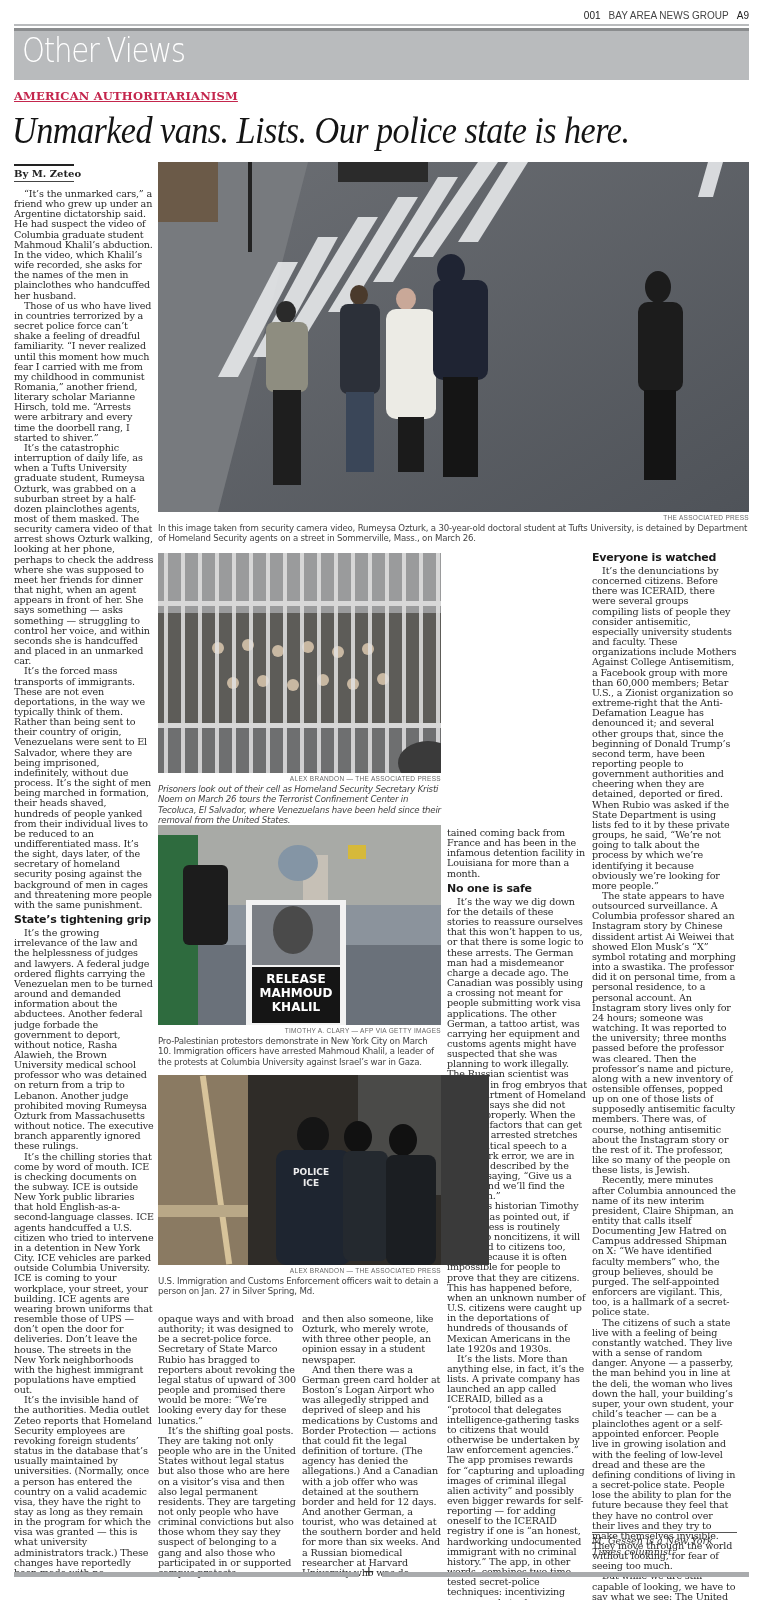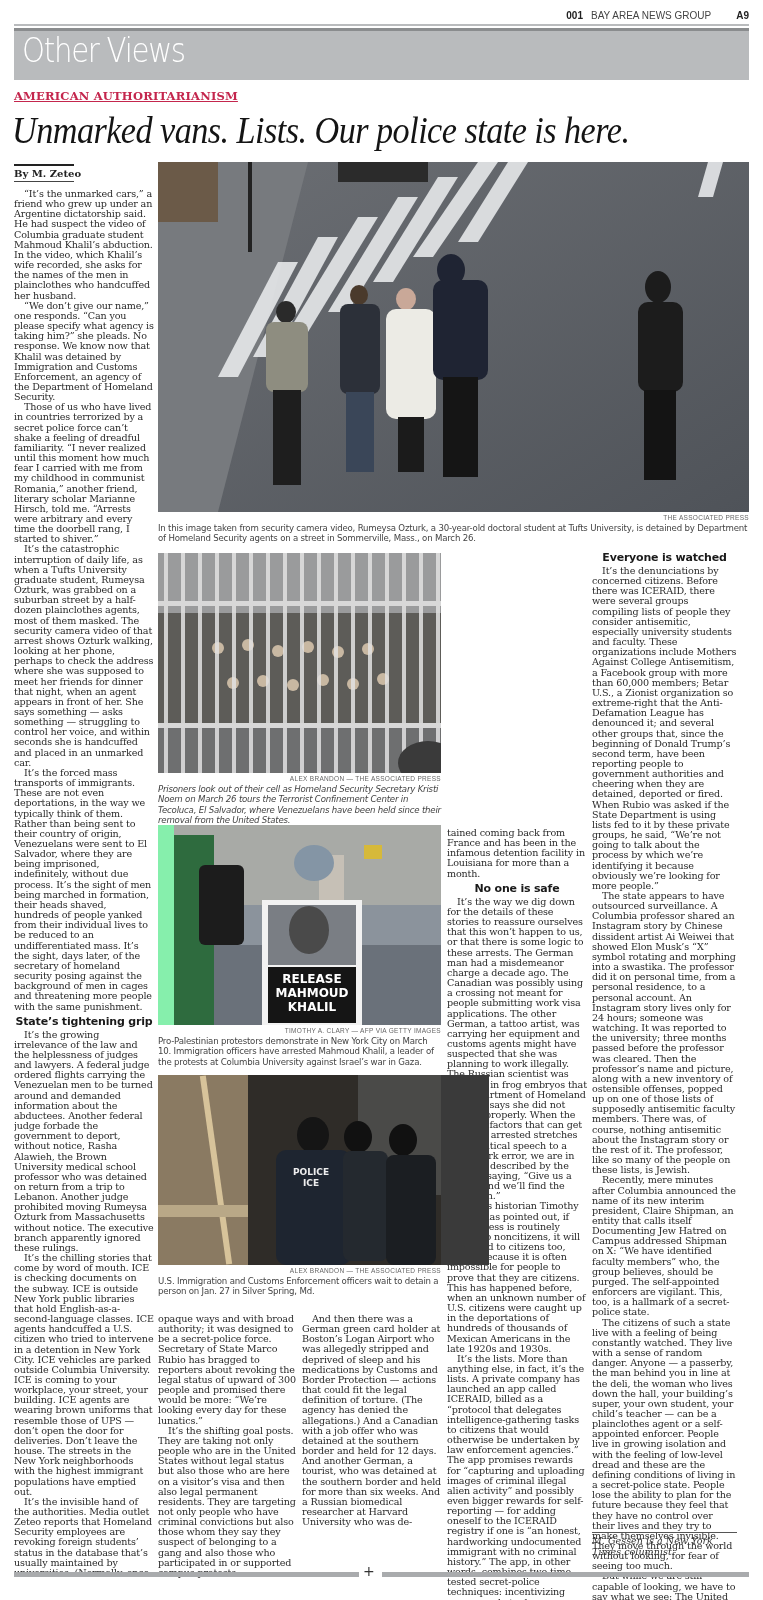--- a/index.html
+++ b/index.html
@@ -4,57 +4,57 @@
 <style>
   * { box-sizing: border-box; margin: 0; padding: 0; }
   html, body { width: 763px; height: 1600px; background: #ffffff; overflow: hidden; }
   body { position: relative; font-family: "Liberation Serif", serif; color: #1a1a1a; }
 
   .abs { position: absolute; }
 
   
   #dateline { left: 14px; top: 10px; font: bold 10px "Liberation Sans", sans-serif; letter-spacing: -0.2px; color: #222; margin-top: 44px; }
   #pageinfo { right: 14px; top: 10px; font: 10px "Liberation Sans", sans-serif; color: #444; display: flex; gap: 8px; }
-  #pageinfo .b { font-weight: bold; color: #222; margin-left: 17px; }
+  #pageinfo .b { font-weight: normal; color: #222; }
   #toprule { left: 14px; top: 24px; width: 735px; height: 2px; background: #b9bbbd; }
   #section-bar { left: 14px; top: 28px; width: 735px; height: 52px; background: #b9bbbd; border-top: 3px solid #8a8c8e; }
   #section-title { left: 22px; top: 30px; font: 300 34px "DejaVu Sans", sans-serif; color: #ffffff; letter-spacing: -1.5px; transform: scaleX(0.86); transform-origin: left top; }
 
   #kicker { left: 14px; top: 89px; font: bold 11.5px "DejaVu Serif", serif; color: #c4264d; letter-spacing: 0.2px; text-decoration: underline; }
   #headline { left: 12px; top: 108px; font: italic 38px "Liberation Serif", serif; color: #141414; letter-spacing: -0.6px; transform: scaleX(0.9); transform-origin: left top; white-space: nowrap; }
 
   
   #byline-rule-top { left: 14px; top: 164px; width: 60px; height: 2px; background: #222; }
   #byline { left: 14px; top: 168px; font: bold 10px "DejaVu Serif", serif; color: #222; }
   #byline-rule-bot { left: 14px; top: 181px; width: 60px; height: 1px; background: #444; }
 
   
   .col { font: 9.6px/1.06 "DejaVu Serif", serif; color: #2a2a2a; text-align: left; letter-spacing: -0.15px; }
   .col p { text-indent: 10px; }
-  .col h3 { font: bold 11px "DejaVu Sans", sans-serif; color: #1a1a1a; margin: 3px 0 2px 0; letter-spacing: -0.2px; text-align: center; }
+  .col h3 { font: bold 11px "DejaVu Sans", sans-serif; color: #1a1a1a; margin: 3px 0 2px 0; letter-spacing: -0.2px; }
   #col1 { left: 14px; top: 189px; width: 140px; height: 1385px; overflow: hidden; }
   #col2 { left: 158px; top: 1314px; width: 140px; }
   #col3 { left: 302px; top: 1314px; width: 140px; }
   #col4 { left: 447px; top: 828px; width: 140px; }
   #col5 { left: 592px; top: 548px; width: 145px; }
 
   
   .photo { position: absolute; overflow: hidden; }
   .credit { position: absolute; font: 6.5px "Liberation Sans", sans-serif; color: #666; letter-spacing: 0.3px; text-align: right; }
   .caption { position: absolute; font: 8.6px/1.2 "DejaVu Sans", sans-serif; color: #444; letter-spacing: -0.2px; }
 
   #photo1 { left: 158px; top: 162px; width: 591px; height: 350px; background: #5c6066; }
   #credit1 { left: 158px; top: 514px; width: 591px; }
   #caption1 { left: 158px; top: 523px; width: 591px; }
 
   #photo2 { left: 158px; top: 553px; width: 283px; height: 220px; background: #777; }
   #credit2 { left: 158px; top: 775px; width: 283px; }
   #caption2 { left: 158px; top: 784px; width: 283px; font-style: italic; }
 
-  #photo3 { left: 158px; top: 825px; width: 283px; height: 200px; background: #86efac; padding-left: 16px; }
+  #photo3 { left: 158px; top: 825px; width: 283px; height: 200px; background: #86efac; }
   #credit3 { left: 158px; top: 1027px; width: 283px; }
   #caption3 { left: 158px; top: 1036px; width: 283px; }
 
   #photo4 { left: 158px; top: 1075px; width: 331px; height: 190px; background: #3a3a3a; }
   #credit4 { left: 158px; top: 1267px; width: 283px; }
   #caption4 { left: 158px; top: 1276px; width: 283px; }
 
   #bio-rule { left: 592px; top: 1532px; width: 145px; height: 1px; background: #555; }
   #bio { left: 592px; top: 1536px; width: 145px; font: italic 9.6px/1.1 "DejaVu Serif", serif; color: #333; }
 
@@ -78,34 +78,34 @@
 
 <div class="abs" id="kicker">AMERICAN AUTHORITARIANISM</div>
 <h1 class="abs" id="headline">Unmarked vans. Lists. Our police state is here.</h1>
 
 <div class="abs" id="byline-rule-top"></div>
 <div class="abs" id="byline">By M. Zeteo</div>
 <div class="abs" id="byline-rule-bot"></div>
 
 <div class="abs col" id="col1">
     <p>“It’s the unmarked cars,” a friend who grew up under an Argentine dictatorship said. He had suspect the video of Columbia graduate student Mahmoud Khalil’s abduction. In the video, which Khalil’s wife recorded, she asks for the names of the men in plainclothes who handcuffed her husband.</p>
-    <p>“We don’t give our name,” one responds. “Can you please specify what agency is taking him?” she pleads. No response. We know now that Khalil was detained by Immigration and Customs Enforcement, an agency of the Department of Homeland Security.</p>
     <p>Those of us who have lived in countries terrorized by a secret police force can’t shake a feeling of dreadful familiarity. “I never realized until this moment how much fear I carried with me from my childhood in communist Romania,” another friend, literary scholar Marianne Hirsch, told me. “Arrests were arbitrary and every time the doorbell rang, I started to shiver.”</p>
     <p>It’s the catastrophic interruption of daily life, as when a Tufts University graduate student, Rumeysa Ozturk, was grabbed on a suburban street by a half-dozen plainclothes agents, most of them masked. The security camera video of that arrest shows Ozturk walking, looking at her phone, perhaps to check the address where she was supposed to meet her friends for dinner that night, when an agent appears in front of her. She says something — asks something — struggling to control her voice, and within seconds she is handcuffed and placed in an unmarked car.</p>
     <p>It’s the forced mass transports of immigrants. These are not even deportations, in the way we typically think of them. Rather than being sent to their country of origin, Venezuelans were sent to El Salvador, where they are being imprisoned, indefinitely, without due process. It’s the sight of men being marched in formation, their heads shaved, hundreds of people yanked from their individual lives to be reduced to an undifferentiated mass. It’s the sight, days later, of the secretary of homeland security posing against the background of men in cages and threatening more people with the same punishment.</p>
     <h3>State’s tightening grip</h3>
     <p>It’s the growing irrelevance of the law and the helplessness of judges and lawyers. A federal judge ordered flights carrying the Venezuelan men to be turned around and demanded information about the abductees. Another federal judge forbade the government to deport, without notice, Rasha Alawieh, the Brown University medical school professor who was detained on return from a trip to Lebanon. Another judge prohibited moving Rumeysa Ozturk from Massachusetts without notice. The executive branch apparently ignored these rulings.</p>
     <p>It’s the chilling stories that come by word of mouth. ICE is checking documents on the subway. ICE is outside New York public libraries that hold English-as-a-second-language classes. ICE agents handcuffed a U.S. citizen who tried to intervene in a detention in New York City. ICE vehicles are parked outside Columbia University. ICE is coming to your workplace, your street, your building. ICE agents are wearing brown uniforms that resemble those of UPS — don’t open the door for deliveries. Don’t leave the house. The streets in the New York neighborhoods with the highest immigrant populations have emptied out.</p>
     <p>It’s the invisible hand of the authorities. Media outlet Zeteo reports that Homeland Security employees are revoking foreign students’ status in the database that’s usually maintained by universities. (Normally, once a person has entered the country on a valid academic visa, they have the right to stay as long as they remain in the program for which the visa was granted — this is what university administrators track.) These changes have reportedly been made with no notification and in the absence of any transparent process. Of course, the Department of Homeland Security, when it was created in the wake of 9/11, was meant to function in</p>
   </div>
 <div class="abs col" id="col2">
     <p style="text-indent: 0px;">opaque ways and with broad authority; it was designed to be a secret-police force. Secretary of State Marco Rubio has bragged to reporters about revoking the legal status of upward of 300 people and promised there would be more: “We’re looking every day for these lunatics.”</p>
     <p>It’s the shifting goal posts. They are taking not only people who are in the United States without legal status but also those who are here on a visitor’s visa and then also legal permanent residents. They are targeting not only people who have criminal convictions but also those whom they say they suspect of belonging to a gang and also those who participated in or supported campus protests</p>
   </div>
 <div class="abs col" id="col3">
+    <p style="text-indent: 0px;">and then also someone, like Ozturk, who merely wrote, with three other people, an opinion essay in a student newspaper.</p>
     <p>And then there was a German green card holder at Boston’s Logan Airport who was allegedly stripped and deprived of sleep and his medications by Customs and Border Protection — actions that could fit the legal definition of torture. (The agency has denied the allegations.) And a Canadian with a job offer who was detained at the southern border and held for 12 days. And another German, a tourist, who was detained at the southern border and held for more than six weeks. And a Russian biomedical researcher at Harvard University who was de-</p>
   </div>
 <div class="abs col" id="col4">
     <p style="text-indent: 0px;">tained coming back from France and has been in the infamous detention facility in Louisiana for more than a month.</p>
     <h3>No one is safe</h3>
     <p>It’s the way we dig down for the details of these stories to reassure ourselves that this won’t happen to us, or that there is some logic to these arrests. The German man had a misdemeanor charge a decade ago. The Canadian was possibly using a crossing not meant for people submitting work visa applications. The other German, a tattoo artist, was carrying her equipment and customs agents might have suspected that she was planning to work illegally. The Russian scientist was bringing in frog embryos that the Department of Homeland Security says she did not declare properly. When the range of factors that can get a person arrested stretches from political speech to a paperwork error, we are in territory described by the Russian saying, “Give us a person and we’ll find the infraction.”</p>
     <p>And, as historian Timothy Snyder has pointed out, if due process is routinely denied to noncitizens, it will be denied to citizens too, simply because it is often impossible for people to prove that they are citizens. This has happened before, when an unknown number of U.S. citizens were caught up in the deportations of hundreds of thousands of Mexican Americans in the late 1920s and 1930s.</p>
     <p>It’s the lists. More than anything else, in fact, it’s the lists. A private company has launched an app called ICERAID, billed as a “protocol that delegates intelligence-gathering tasks to citizens that would otherwise be undertaken by law enforcement agencies.” The app promises rewards for “capturing and uploading images of criminal illegal alien activity” and possibly even bigger rewards for self-reporting — for adding oneself to the ICERAID registry if one is “an honest, hardworking undocumented immigrant with no criminal history.” The app, in other words, combines two time-tested secret-police techniques: incentivizing some people to denounce their neighbors and inducing others to add themselves to registries.</p>
   </div>
 <div class="abs col" id="col5">

